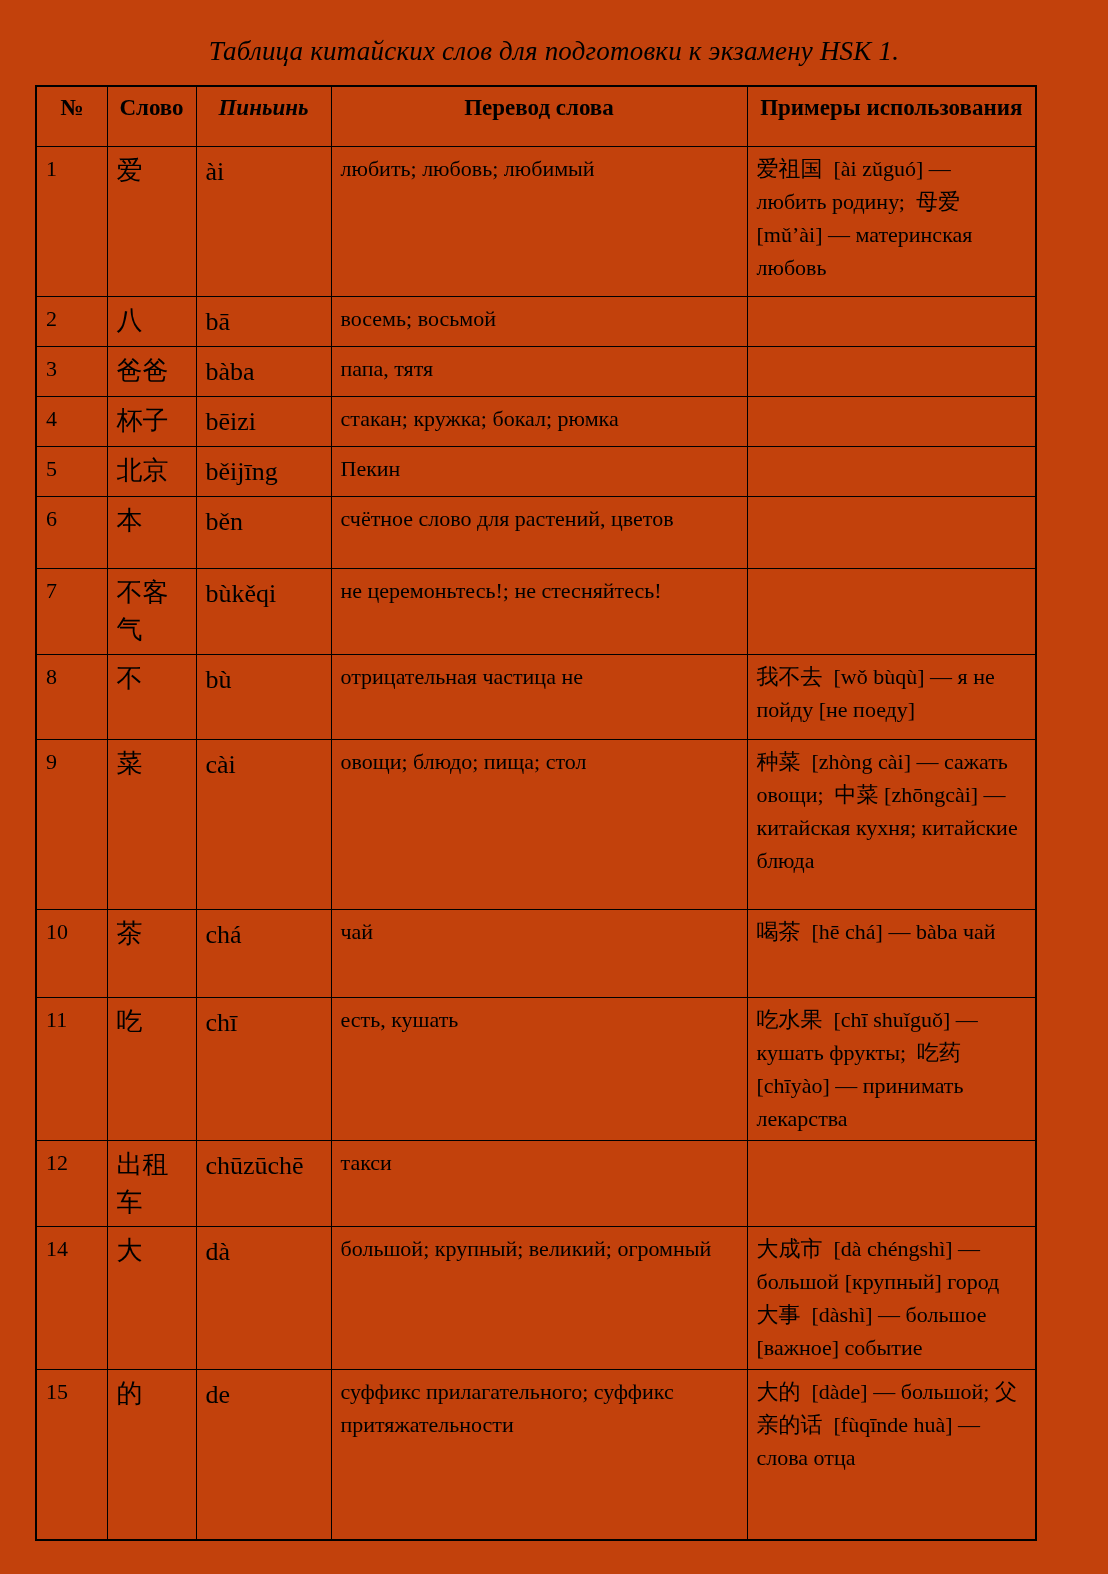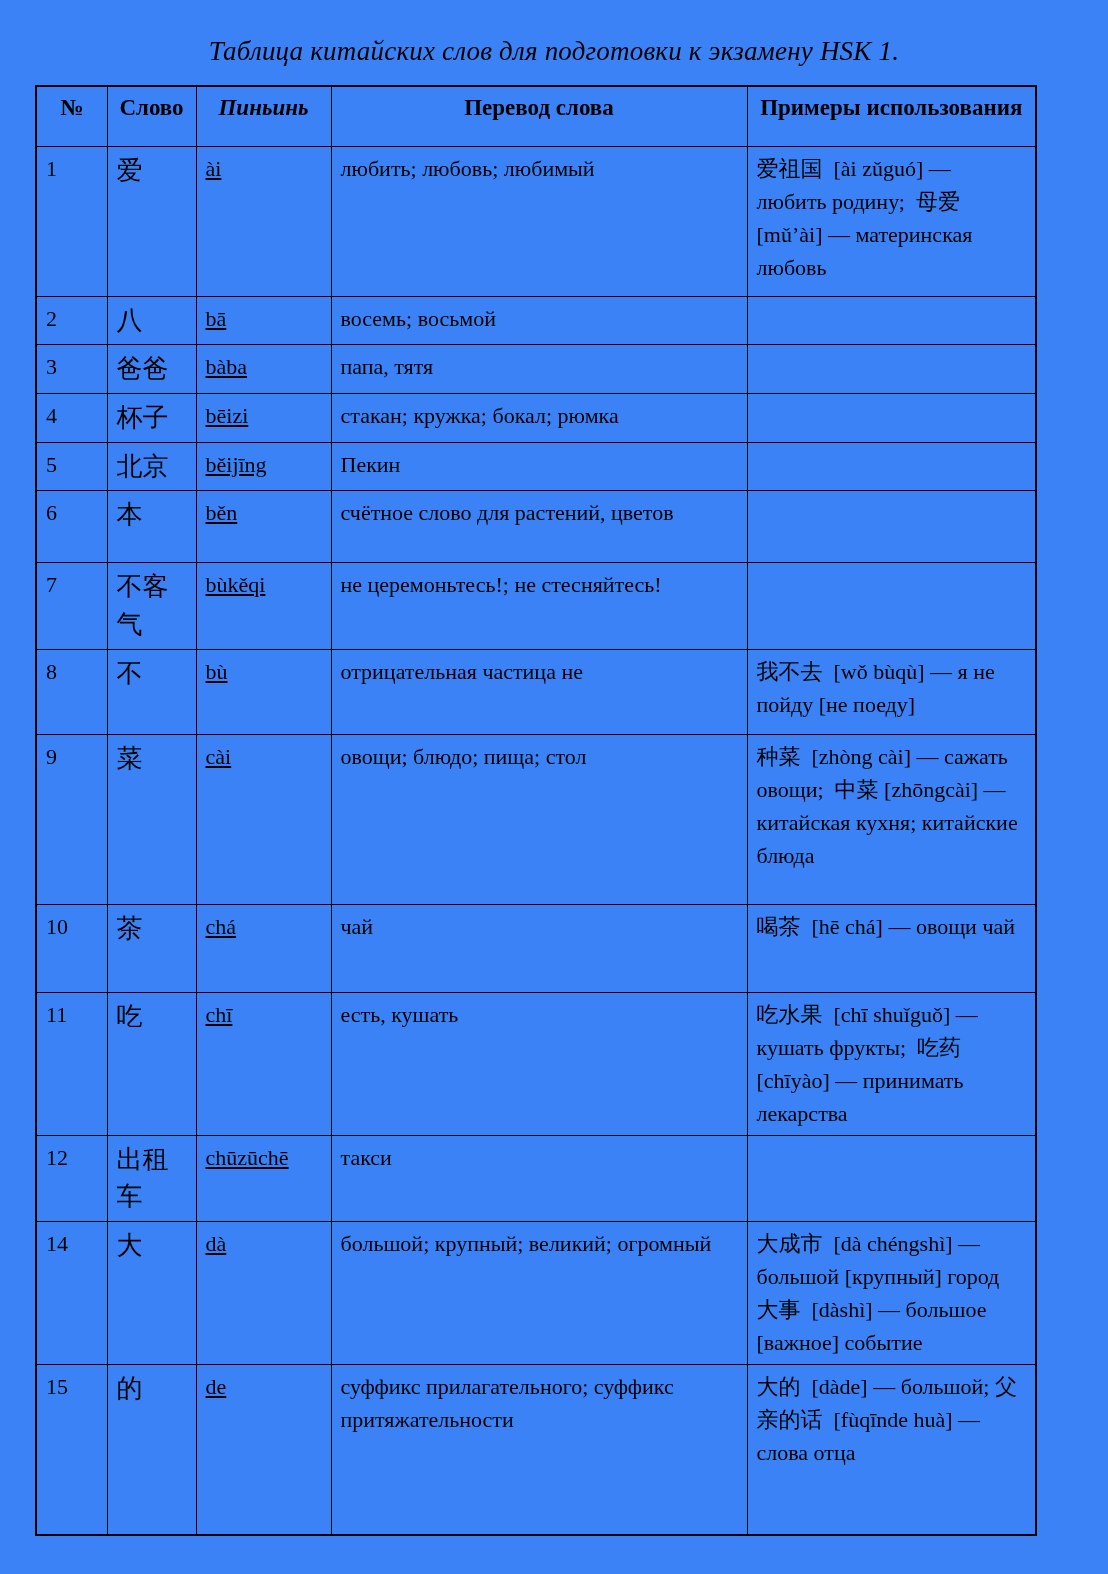--- a/index.html
+++ b/index.html
@@ -6,21 +6,21 @@
     margin: 0;
     padding: 0;
     background: #ffffff;
     color: #000000;
   }
   .page {
     width: 1108px;
     height: 1574px;
     box-sizing: border-box;
     padding-top: 36px;
-    background: #3b82f6;
+    background: #c2410c;
     font-family: "Liberation Serif", serif;
     overflow: hidden;
   }
   .doc-title {
     font-family: "Liberation Serif", serif;
     font-style: italic;
     font-weight: normal;
     font-size: 27px;
     text-align: center;
     margin: 0 0 18px 0;
@@ -55,21 +55,21 @@
   }
   th:nth-child(1) { text-align: center; }
   th:nth-child(3) { font-style: italic; margin-top: 37px; }
   td {
     font-size: 22px;
     line-height: 1.5;
     font-family: "Liberation Serif", serif;
   }
   td:nth-child(1) { font-size: 22px; }
   td:nth-child(2) { font-size: 26px; line-height: 1.45; }
-  td:nth-child(3) { font-size: 22px; text-decoration: underline; }
+  td:nth-child(3) { font-size: 26px; }
   td:nth-child(4), td:nth-child(5) { white-space: pre-wrap; }
   
   tbody tr:nth-child(1)  { height: 150px; }
   tbody tr:nth-child(2)  { height: 37px;  }
   tbody tr:nth-child(3)  { height: 37px;  }
   tbody tr:nth-child(4)  { height: 37px;  }
   tbody tr:nth-child(5)  { height: 37px;  }
   tbody tr:nth-child(6)  { height: 72px;  }
   tbody tr:nth-child(7)  { height: 70px;  }
   tbody tr:nth-child(8)  { height: 85px;  }
@@ -167,21 +167,21 @@
           <td>菜</td>
           <td>cài</td>
           <td>овощи; блюдо; пища; стол</td>
           <td>种菜  [zhòng cài] — сажать овощи;  中菜 [zhōngcài] — китайская кухня; китайские блюда</td>
         </tr>
         <tr>
           <td>10</td>
           <td>茶</td>
           <td>chá</td>
           <td>чай</td>
-          <td>喝茶  [hē chá] — овощи чай</td>
+          <td>喝茶  [hē chá] — bàba чай</td>
         </tr>
         <tr>
           <td>11</td>
           <td>吃</td>
           <td>chī</td>
           <td>есть, кушать</td>
           <td>吃水果  [chī shuǐguǒ] — кушать фрукты;  吃药 [chīyào] — принимать лекарства</td>
         </tr>
         <tr>
           <td>12</td>

